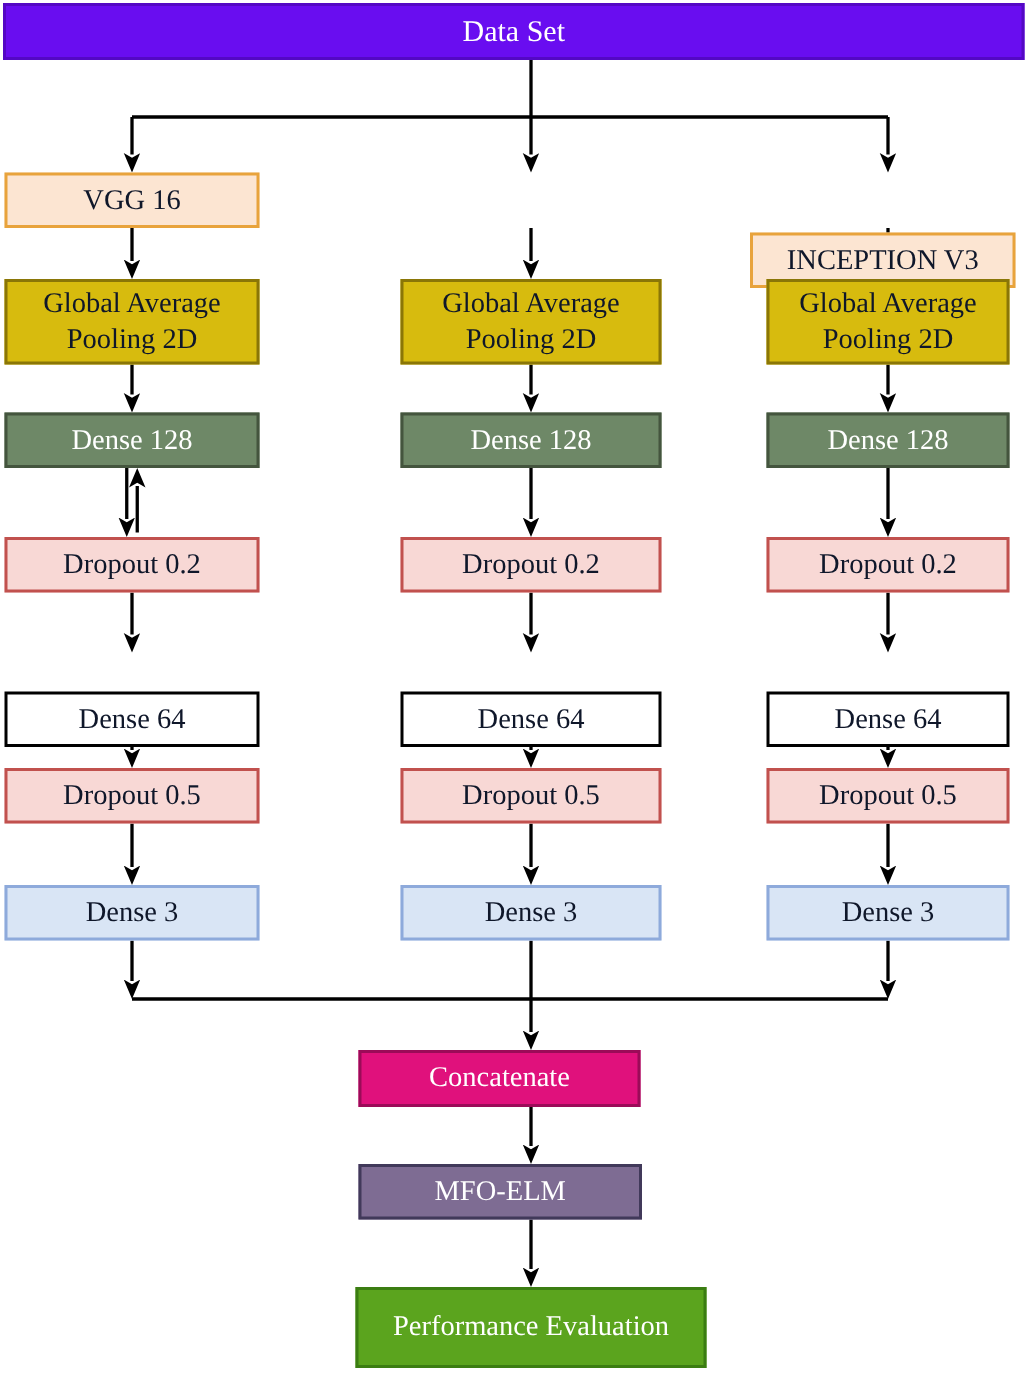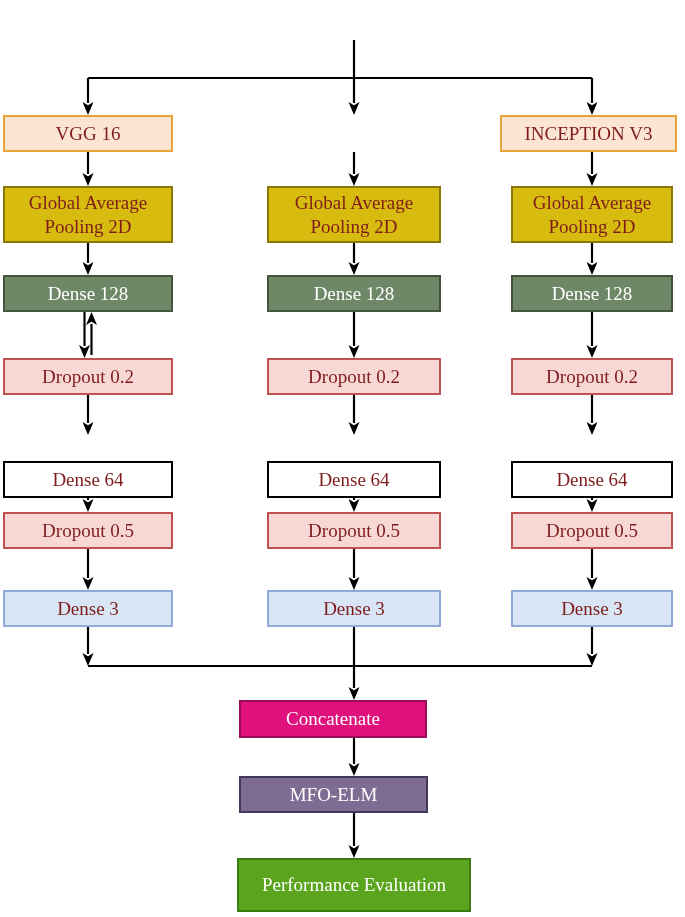--- a/index.html
+++ b/index.html
@@ -20,29 +20,29 @@
   .box {
     position: absolute;
     box-sizing: border-box;
     border: 2px solid #000;
     display: flex;
     align-items: center;
     justify-content: center;
     text-align: center;
     font-size: 19px;
     line-height: 1.25;
-    color: #7f1d1d;
+    color: #0f172a;
     padding: 1px 4px;
   }
   .txt-white { color: #ffffff; }
   .dataset-box { left: 2px; top: 2px; width: 681px; height: 38px; font-size: 20px; }
   
   .c1  { left: 3px;   width: 170px; }
   .c2  { left: 267px; width: 174px; }
-  .c3h { left: 500px; width: 177px; }
+  .c3h { left: 500px; width: 177px; margin-top: 40px; }
   .c3  { left: 511px; width: 162px; }
   
   .r-bb   { top: 115px; height: 37px; }
   .r-gap  { top: 186px; height: 57px; }
   .r-d128 { top: 275px; height: 37px; text-align: right; }
   .r-do2  { top: 358px; height: 37px; }
   .r-d64  { top: 416px; height: 37px; border-width: 2.5px; margin-top: 45px; }
   .r-do5  { top: 512px; height: 37px; }
   .r-d3   { top: 590px; height: 37px; }
   
@@ -92,20 +92,21 @@
       <line x1="592" y1="472" x2="592" y2="500" marker-end="url(#ah)"></line>
       <line x1="592" y1="549" x2="592" y2="578" marker-end="url(#ah)"></line>
       <line x1="592" y1="627" x2="592" y2="654" marker-end="url(#ah)"></line>
 
       <line x1="88" y1="666" x2="592" y2="666"></line>
       <line x1="354" y1="738" x2="354" y2="764" marker-end="url(#ah)"></line>
       <line x1="354" y1="813" x2="354" y2="846" marker-end="url(#ah)"></line>
     </g>
   </svg>
 
+  <div class="box dataset-box txt-white" style="background-color: rgb(105, 13, 240); border-color: rgb(84, 8, 196);">Data Set</div>
 
   <div class="box c1 r-bb" style="background-color: rgb(252, 229, 210); border-color: rgb(232, 163, 60);">VGG 16</div>
   <div class="box c1 r-gap" style="background-color: rgb(215, 187, 14); border-color: rgb(138, 118, 7);">Global Average Pooling 2D</div>
   <div class="box c1 r-d128 txt-white" style="background-color: rgb(110, 136, 103); border-color: rgb(68, 85, 62);">Dense 128</div>
   <div class="box c1 r-do2" style="background-color: rgb(248, 216, 213); border-color: rgb(193, 81, 78);">Dropout 0.2</div>
   <div class="box c1 r-d64" style="background-color: rgb(255, 255, 255); border-color: rgb(0, 0, 0);">Dense 64</div>
   <div class="box c1 r-do5" style="background-color: rgb(248, 216, 213); border-color: rgb(193, 81, 78);">Dropout 0.5</div>
   <div class="box c1 r-d3" style="background-color: rgb(217, 229, 245); border-color: rgb(142, 170, 219);">Dense 3</div>
 
   <div class="box c2 r-gap" style="background-color: rgb(215, 187, 14); border-color: rgb(138, 118, 7);">Global Average Pooling 2D</div>

